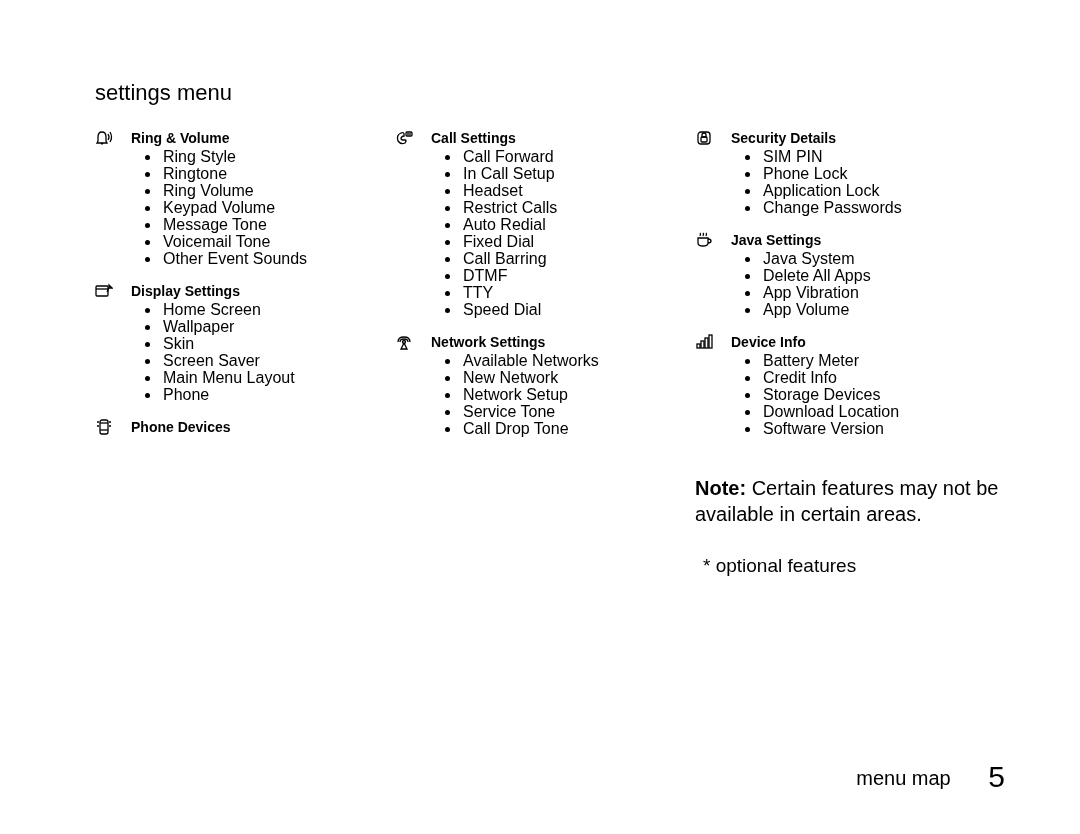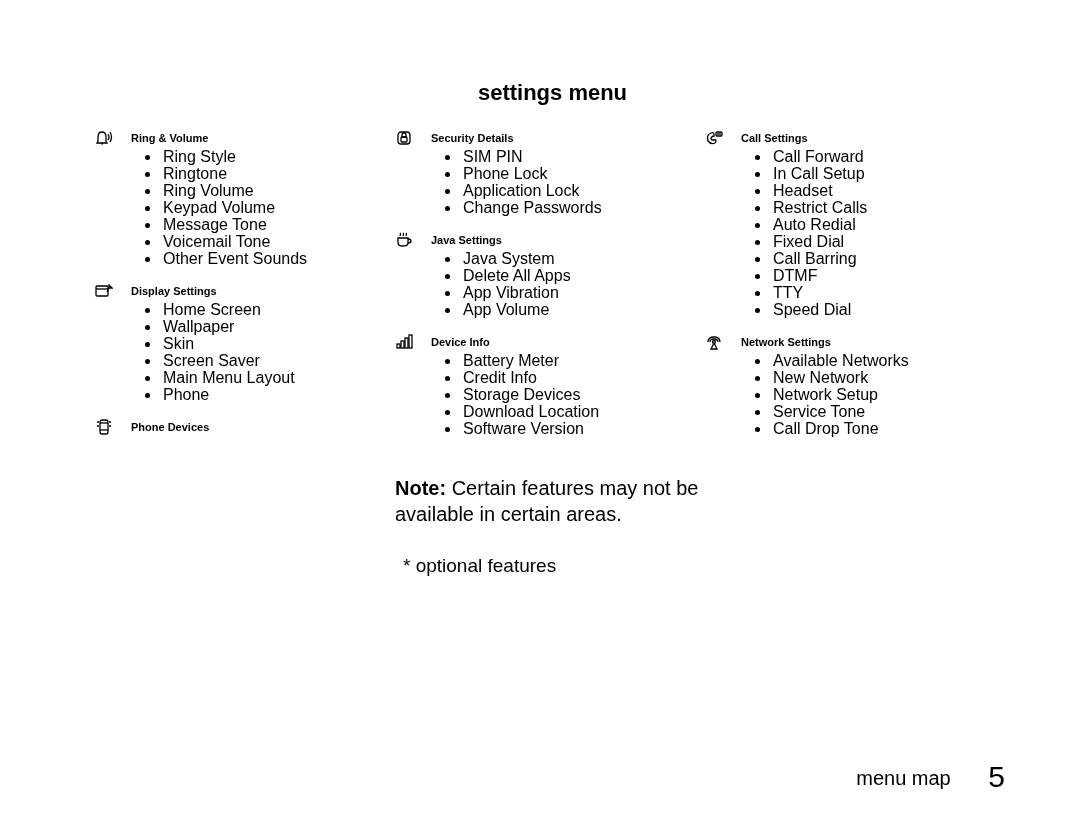--- a/index.html
+++ b/index.html
@@ -13,23 +13,22 @@
   }
   .page {
     position: relative;
     width: 1080px;
     height: 834px;
     box-sizing: border-box;
     padding: 80px 70px 50px 95px;
   }
   .title {
     font-size: 22px;
-    font-weight: bold;
+    font-weight: normal;
     margin: 0 0 24px 0;
-    text-align: center;
   }
   .columns {
     display: flex;
     gap: 0;
   }
   .col {
     box-sizing: border-box;
   }
   .col1 { width: 300px; }
   .col2 { width: 300px; }
@@ -41,21 +40,21 @@
   .section .icon {
     position: absolute;
     left: 0;
     top: 0;
     width: 20px;
     height: 16px;
     font-size: 14px;
     line-height: 14px;
   }
   .section .label {
-    font-size: 11px;
+    font-size: 14px;
     font-weight: bold;
     margin-left: 36px;
     line-height: 16px;
   }
   .section ul {
     list-style: disc;
     margin: 2px 0 0 0;
     padding-left: 66px;
     font-size: 16px;
     line-height: 17px;
@@ -146,75 +145,20 @@
               <rect x="5" y="1" width="8" height="14" rx="2"></rect>
               <line x1="5" y1="4" x2="13" y2="4"></line>
               <line x1="5" y1="11" x2="13" y2="11"></line>
               <line x1="2" y1="3" x2="4" y2="3"></line>
               <line x1="2" y1="7" x2="4" y2="7"></line>
               <line x1="14" y1="3" x2="16" y2="3"></line>
               <line x1="14" y1="7" x2="16" y2="7"></line>
             </svg></span>
         <div class="label">Phone Devices</div>
       </div>
-    </div>
-
-    <div class="col col3">
-      <div class="section">
-        <span class="icon"><svg viewBox="0 0 18 16">
-              <rect x="3" y="2" width="12" height="12" rx="3"></rect>
-              <path d="M7 5 Q7 3 9 3 Q11 3 11 5 L11 7 L7 7 Z"></path>
-              <rect x="6" y="7" width="6" height="5" rx="1"></rect>
-            </svg></span>
-        <div class="label">Security Details</div>
-        <ul>
-            <li>SIM PIN</li>
-            <li>Phone Lock</li>
-            <li>Application Lock</li>
-            <li>Change Passwords</li>
-          </ul>
-      </div>
-      <div class="section">
-        <span class="icon"><svg viewBox="0 0 18 16">
-              <path d="M3 6 L3 11 Q3 14 8 14 Q13 14 13 11 L13 6 Z"></path>
-              <path d="M13 7 Q16 7 16 9 Q16 11 13 11"></path>
-              <path d="M5 4 Q6 2 5 1"></path>
-              <path d="M8 4 Q9 2 8 1"></path>
-              <path d="M11 4 Q12 2 11 1"></path>
-            </svg></span>
-        <div class="label">Java Settings</div>
-        <ul>
-            <li>Java System</li>
-            <li>Delete All Apps</li>
-            <li>App Vibration</li>
-            <li>App Volume</li>
-          </ul>
-      </div>
-      <div class="section">
-        <span class="icon"><svg viewBox="0 0 18 16">
-              <rect x="2" y="10" width="3" height="4" fill="#000" stroke="none"></rect>
-              <rect x="6" y="7" width="3" height="7" fill="#000" stroke="none"></rect>
-              <rect x="10" y="4" width="3" height="10" fill="#000" stroke="none"></rect>
-              <rect x="14" y="1" width="3" height="13" fill="#000" stroke="none"></rect>
-            </svg></span>
-        <div class="label">Device Info</div>
-        <ul>
-            <li>Battery Meter</li>
-            <li>Credit Info</li>
-            <li>Storage Devices</li>
-            <li>Download Location</li>
-            <li>Software Version</li>
-          </ul>
-      </div>
-
-      <div class="note">
-        <span class="note-label"><b>Note:</b></span>
-        <span>Certain features may not be available in certain areas.</span>
-      </div>
-      <div class="optional">* optional features</div>
     </div>
 
     <div class="col col2">
       <div class="section">
         <span class="icon"><svg viewBox="0 0 18 16">
               <path d="M3 11 Q1 5 6 3 Q9 2 9 4 L9 6 Q7 6 6 8 Q6 10 8 10 L10 10 Q12 10 10 13 Q6 15 3 11 Z"></path>
               <rect x="11" y="2" width="6" height="4" rx="1"></rect>
               <line x1="12" y1="4" x2="16" y2="4"></line>
             </svg></span>
         <div class="label">Call Settings</div>
@@ -242,19 +186,74 @@
         <ul>
             <li>Available Networks</li>
             <li>New Network</li>
             <li>Network Setup</li>
             <li>Service Tone</li>
             <li>Call Drop Tone</li>
           </ul>
       </div>
     </div>
 
+    <div class="col col3">
+      <div class="section">
+        <span class="icon"><svg viewBox="0 0 18 16">
+              <rect x="3" y="2" width="12" height="12" rx="3"></rect>
+              <path d="M7 5 Q7 3 9 3 Q11 3 11 5 L11 7 L7 7 Z"></path>
+              <rect x="6" y="7" width="6" height="5" rx="1"></rect>
+            </svg></span>
+        <div class="label">Security Details</div>
+        <ul>
+            <li>SIM PIN</li>
+            <li>Phone Lock</li>
+            <li>Application Lock</li>
+            <li>Change Passwords</li>
+          </ul>
+      </div>
+      <div class="section">
+        <span class="icon"><svg viewBox="0 0 18 16">
+              <path d="M3 6 L3 11 Q3 14 8 14 Q13 14 13 11 L13 6 Z"></path>
+              <path d="M13 7 Q16 7 16 9 Q16 11 13 11"></path>
+              <path d="M5 4 Q6 2 5 1"></path>
+              <path d="M8 4 Q9 2 8 1"></path>
+              <path d="M11 4 Q12 2 11 1"></path>
+            </svg></span>
+        <div class="label">Java Settings</div>
+        <ul>
+            <li>Java System</li>
+            <li>Delete All Apps</li>
+            <li>App Vibration</li>
+            <li>App Volume</li>
+          </ul>
+      </div>
+      <div class="section">
+        <span class="icon"><svg viewBox="0 0 18 16">
+              <rect x="2" y="10" width="3" height="4" fill="#000" stroke="none"></rect>
+              <rect x="6" y="7" width="3" height="7" fill="#000" stroke="none"></rect>
+              <rect x="10" y="4" width="3" height="10" fill="#000" stroke="none"></rect>
+              <rect x="14" y="1" width="3" height="13" fill="#000" stroke="none"></rect>
+            </svg></span>
+        <div class="label">Device Info</div>
+        <ul>
+            <li>Battery Meter</li>
+            <li>Credit Info</li>
+            <li>Storage Devices</li>
+            <li>Download Location</li>
+            <li>Software Version</li>
+          </ul>
+      </div>
+
+      <div class="note">
+        <span class="note-label"><b>Note:</b></span>
+        <span>Certain features may not be available in certain areas.</span>
+      </div>
+      <div class="optional">* optional features</div>
+    </div>
+
   </div>
 
   <div class="footer">
     <span>menu map</span>
     <span class="num">5</span>
   </div>
 </div>
 
 </body></html>

